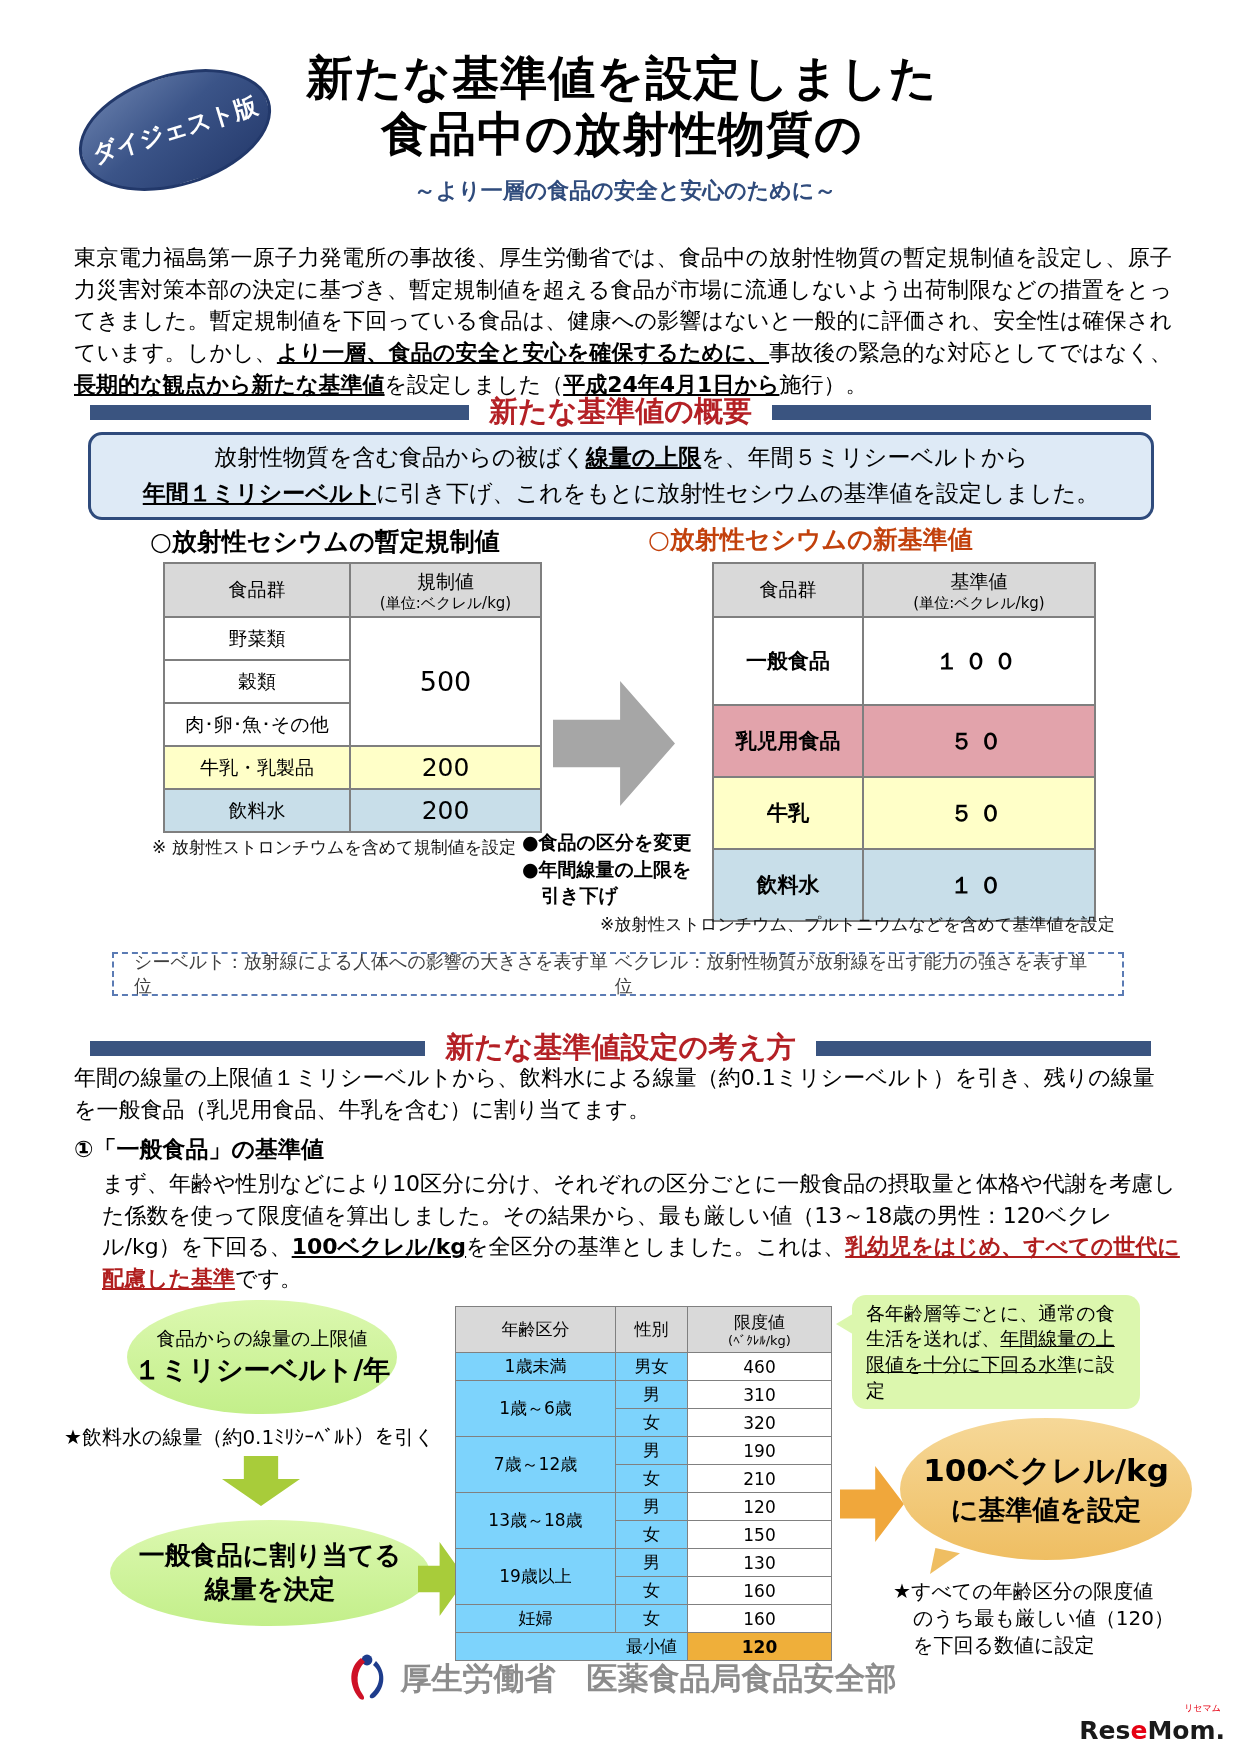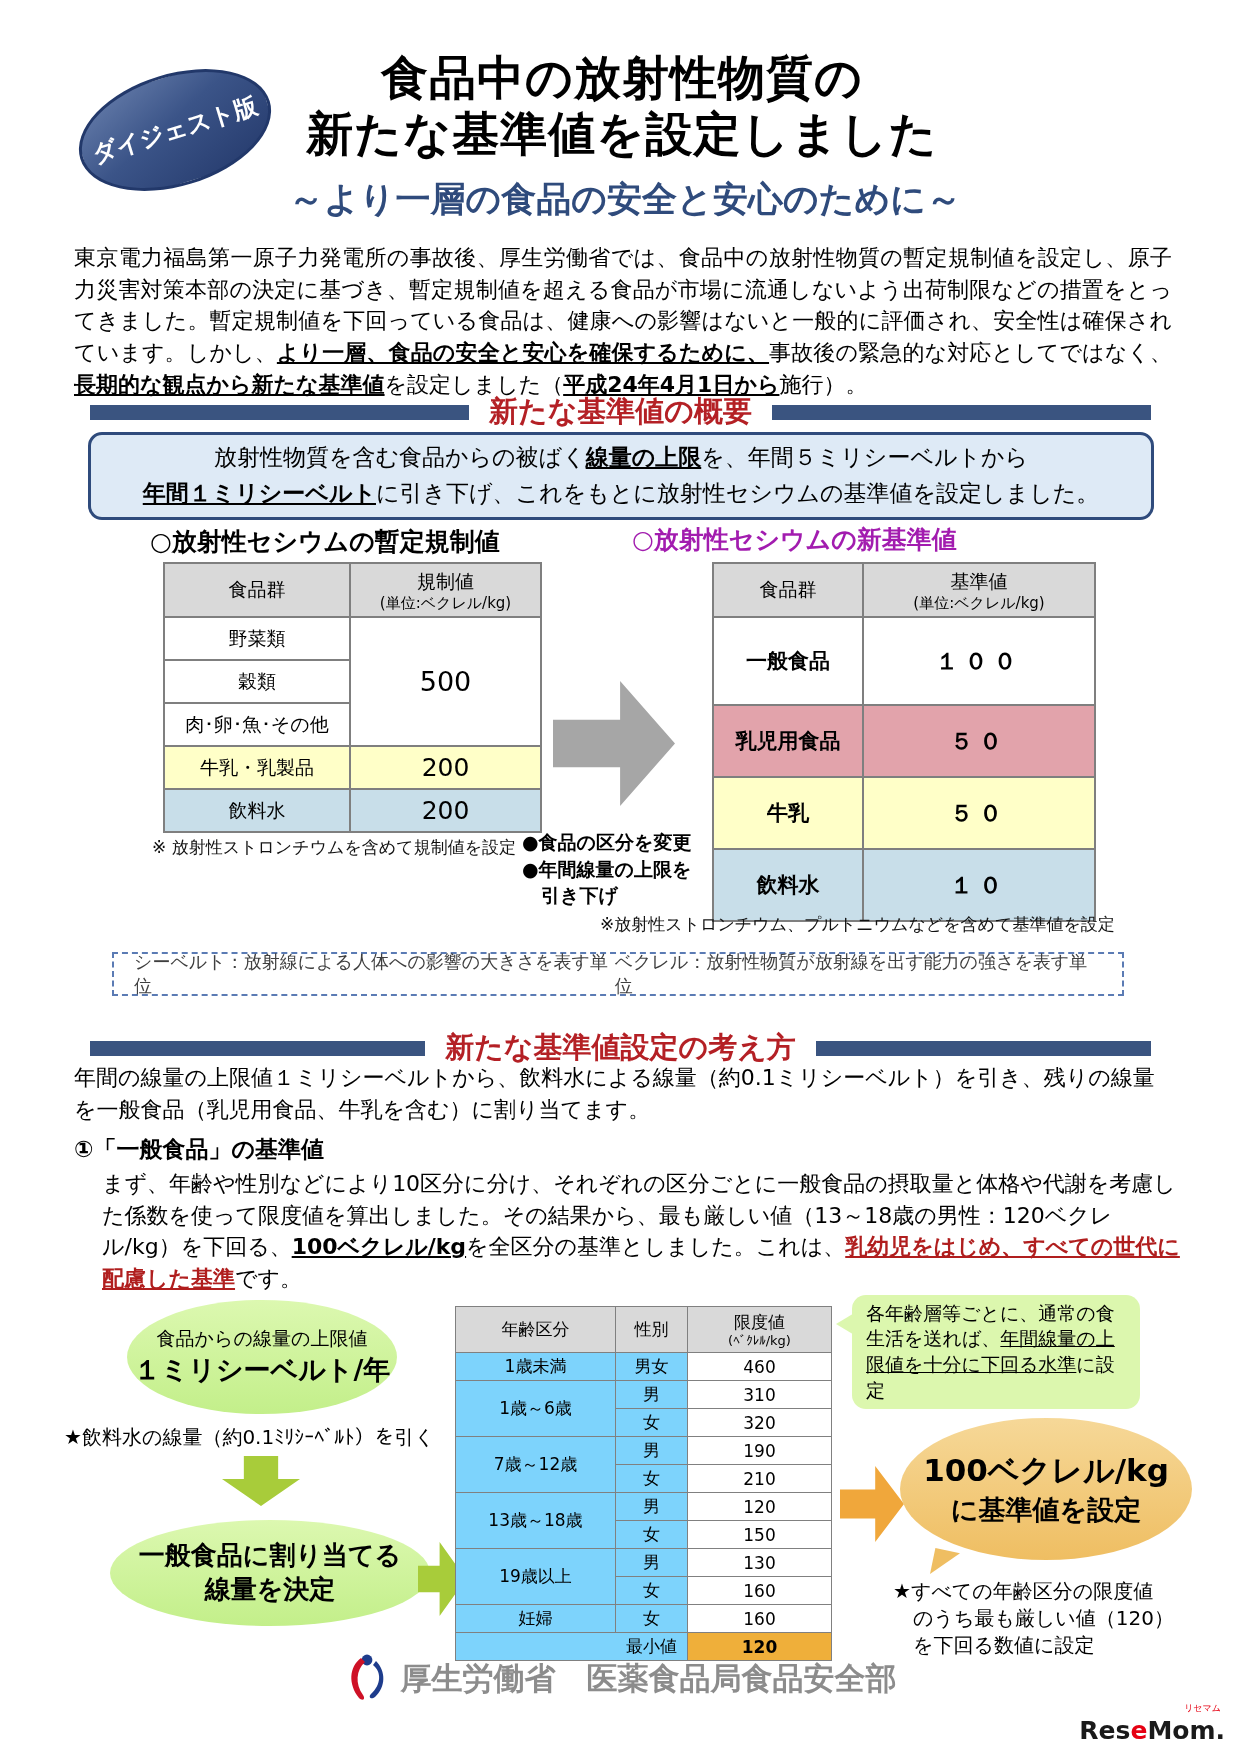--- a/index.html
+++ b/index.html
@@ -13,21 +13,21 @@
 
   
   .badge{left:76px;top:74px;width:192px;height:106px;border-radius:50%;
          background:linear-gradient(155deg,#6A81AE 0%,#3B5488 45%,#24396B 100%);
          border:3px solid #22386A;transform:rotate(-17deg);
          display:flex;align-items:center;justify-content:center;
          color:#fff;font-weight:bold;font-size:24px;}
   .title-block{left:262px;top:50px;width:720px;text-align:center;line-height:1.2;
                font-weight:900;font-size:47px;letter-spacing:1px;}
   .subtitle{left:200px;top:176px;width:850px;text-align:center;color:#2F4B7C;
-            font-weight:600;font-size:35px;}
+            font-weight:600;font-size:22px;}
 
   .intro{left:74px;top:226px;width:1098px;font-size:22px;line-height:1.44;text-align:justify;margin-top:16px;}
 
   
   .sec-hdr{display:flex;align-items:center;gap:20px;left:90px;right:90px;}
   .sec-bar{flex:1;height:15px;background:#3A5480;}
   .sec-title{color:#B42025;font-weight:bold;font-size:29px;white-space:nowrap;}
 
   .overview-box{left:88px;top:432px;width:1060px;height:82px;background:#DEEAF6;
                 border:3px solid #2F4B7C;border-radius:14px;
@@ -98,22 +98,22 @@
 </style>
 </head>
 <body>
 
 <div class="page">
 
   <div class="abs badge">
     <span>ダイジェスト版</span>
   </div>
   <div class="abs title-block">
+    <div>新たな基準値を設定しました</div>
     <div>食品中の放射性物質の</div>
-    <div>新たな基準値を設定しました</div>
   </div>
   <div class="abs subtitle">～より一層の食品の安全と安心のために～</div>
 
   <div class="abs intro">
     <span>東京電力福島第一原子力発電所の事故後、厚生労働省では、食品中の放射性物質の暫定規制値を設定し、原子力災害対策本部の決定に基づき、暫定規制値を超える食品が市場に流通しないよう出荷制限などの措置をとってきました。暫定規制値を下回っている食品は、健康への影響はないと一般的に評価され、安全性は確保されています。しかし、</span><span class="bu">より一層、食品の安全と安心を確保するために、</span><span>事故後の緊急的な対応としてではなく、</span><span class="bu">長期的な観点から新たな基準値</span><span>を設定しました（</span><span class="bu">平成24年4月1日から</span><span>施行）。</span>
   </div>
 
   <div class="abs sec-hdr" style="top:392px;">
     <div class="sec-bar"></div>
     <div class="sec-title">新たな基準値の概要</div>
@@ -123,21 +123,21 @@
   <div class="abs overview-box">
     <div>
       <span>放射性物質を含む食品からの被ばく</span><span class="bu">線量の上限</span><span>を、年間５ミリシーベルトから</span>
     </div>
     <div>
       <span class="bu">年間１ミリシーベルト</span><span>に引き下げ、これをもとに放射性セシウムの基準値を設定しました。</span>
     </div>
   </div>
 
   <div class="abs tbl-title" style="left:150px;top:525px;color:#000;">○放射性セシウムの暫定規制値</div>
-  <div class="abs tbl-title" style="left:632px;top:523px;color:#a21caf;">○放射性セシウムの新基準値</div>
+  <div class="abs tbl-title" style="left:648px;top:523px;color:#c2410c;">○放射性セシウムの新基準値</div>
 
   <table class="std abs" style="left:163px;top:562px;width:377px;">
     <colgroup>
         <col style="width:186px;">
         <col style="width:191px;">
       </colgroup>
     <tbody>
         <tr style="height:54px;">
       <td class="hdr-cell">食品群</td>
       <td class="hdr-cell">

